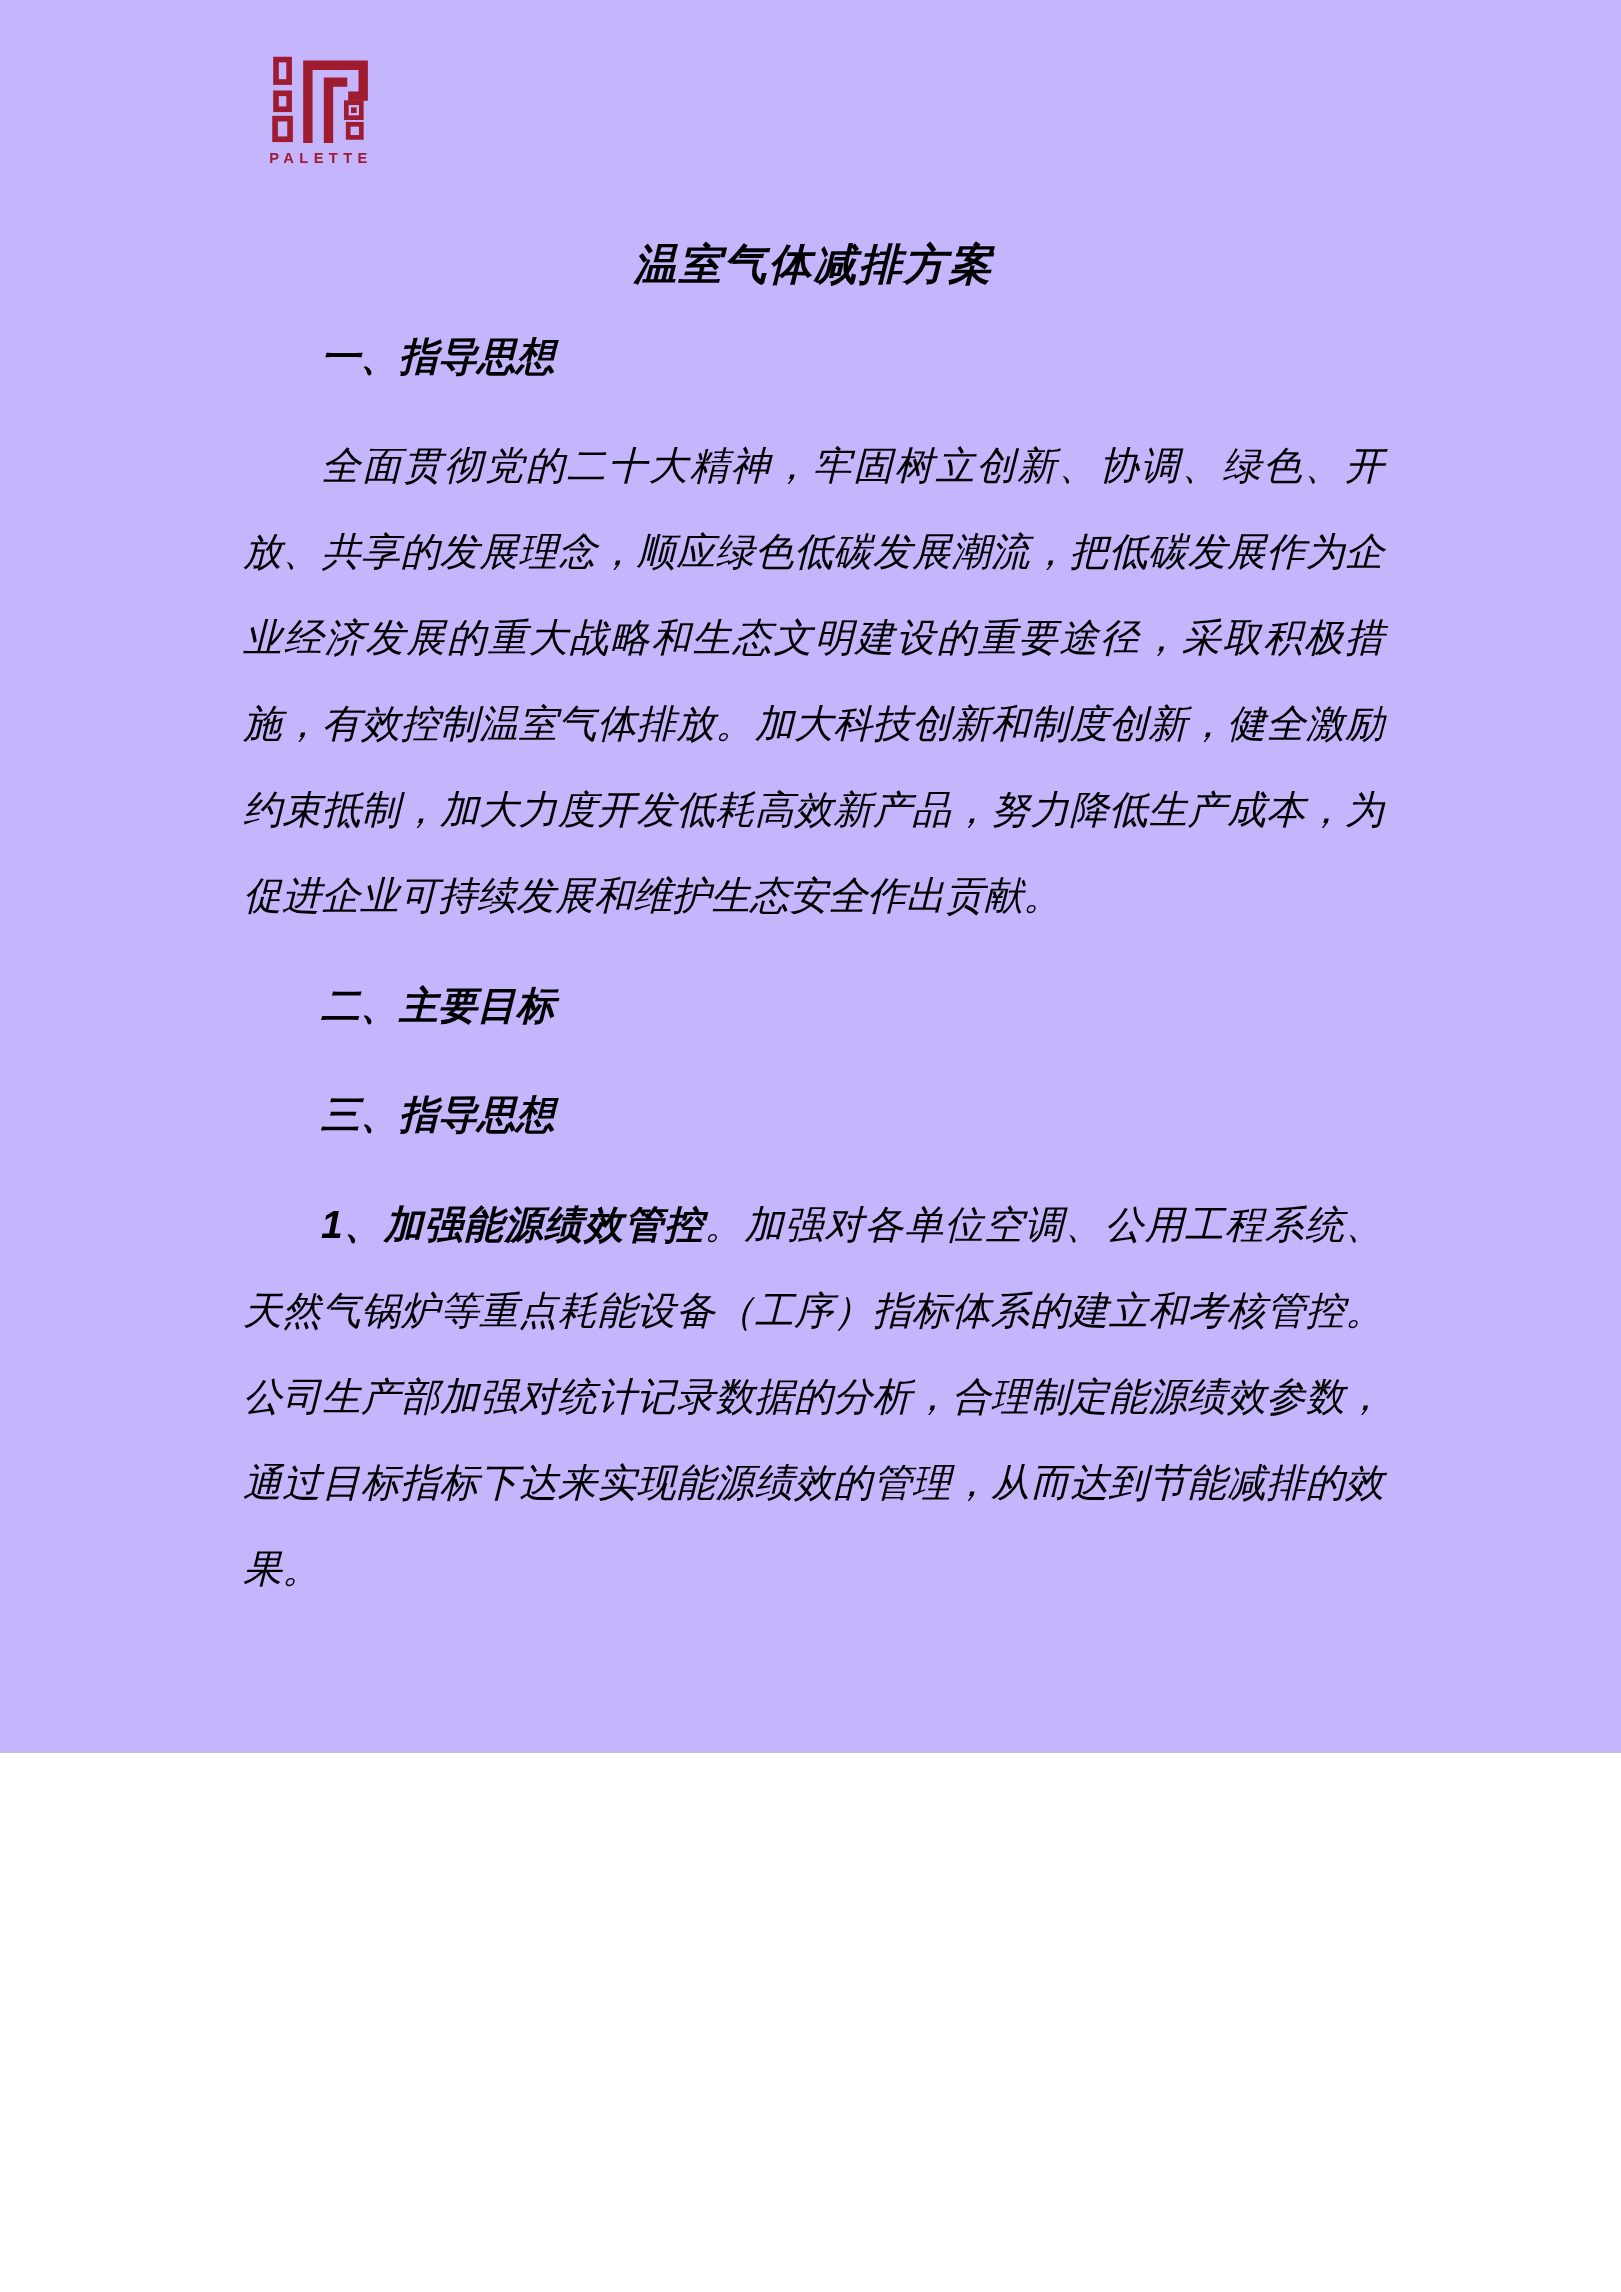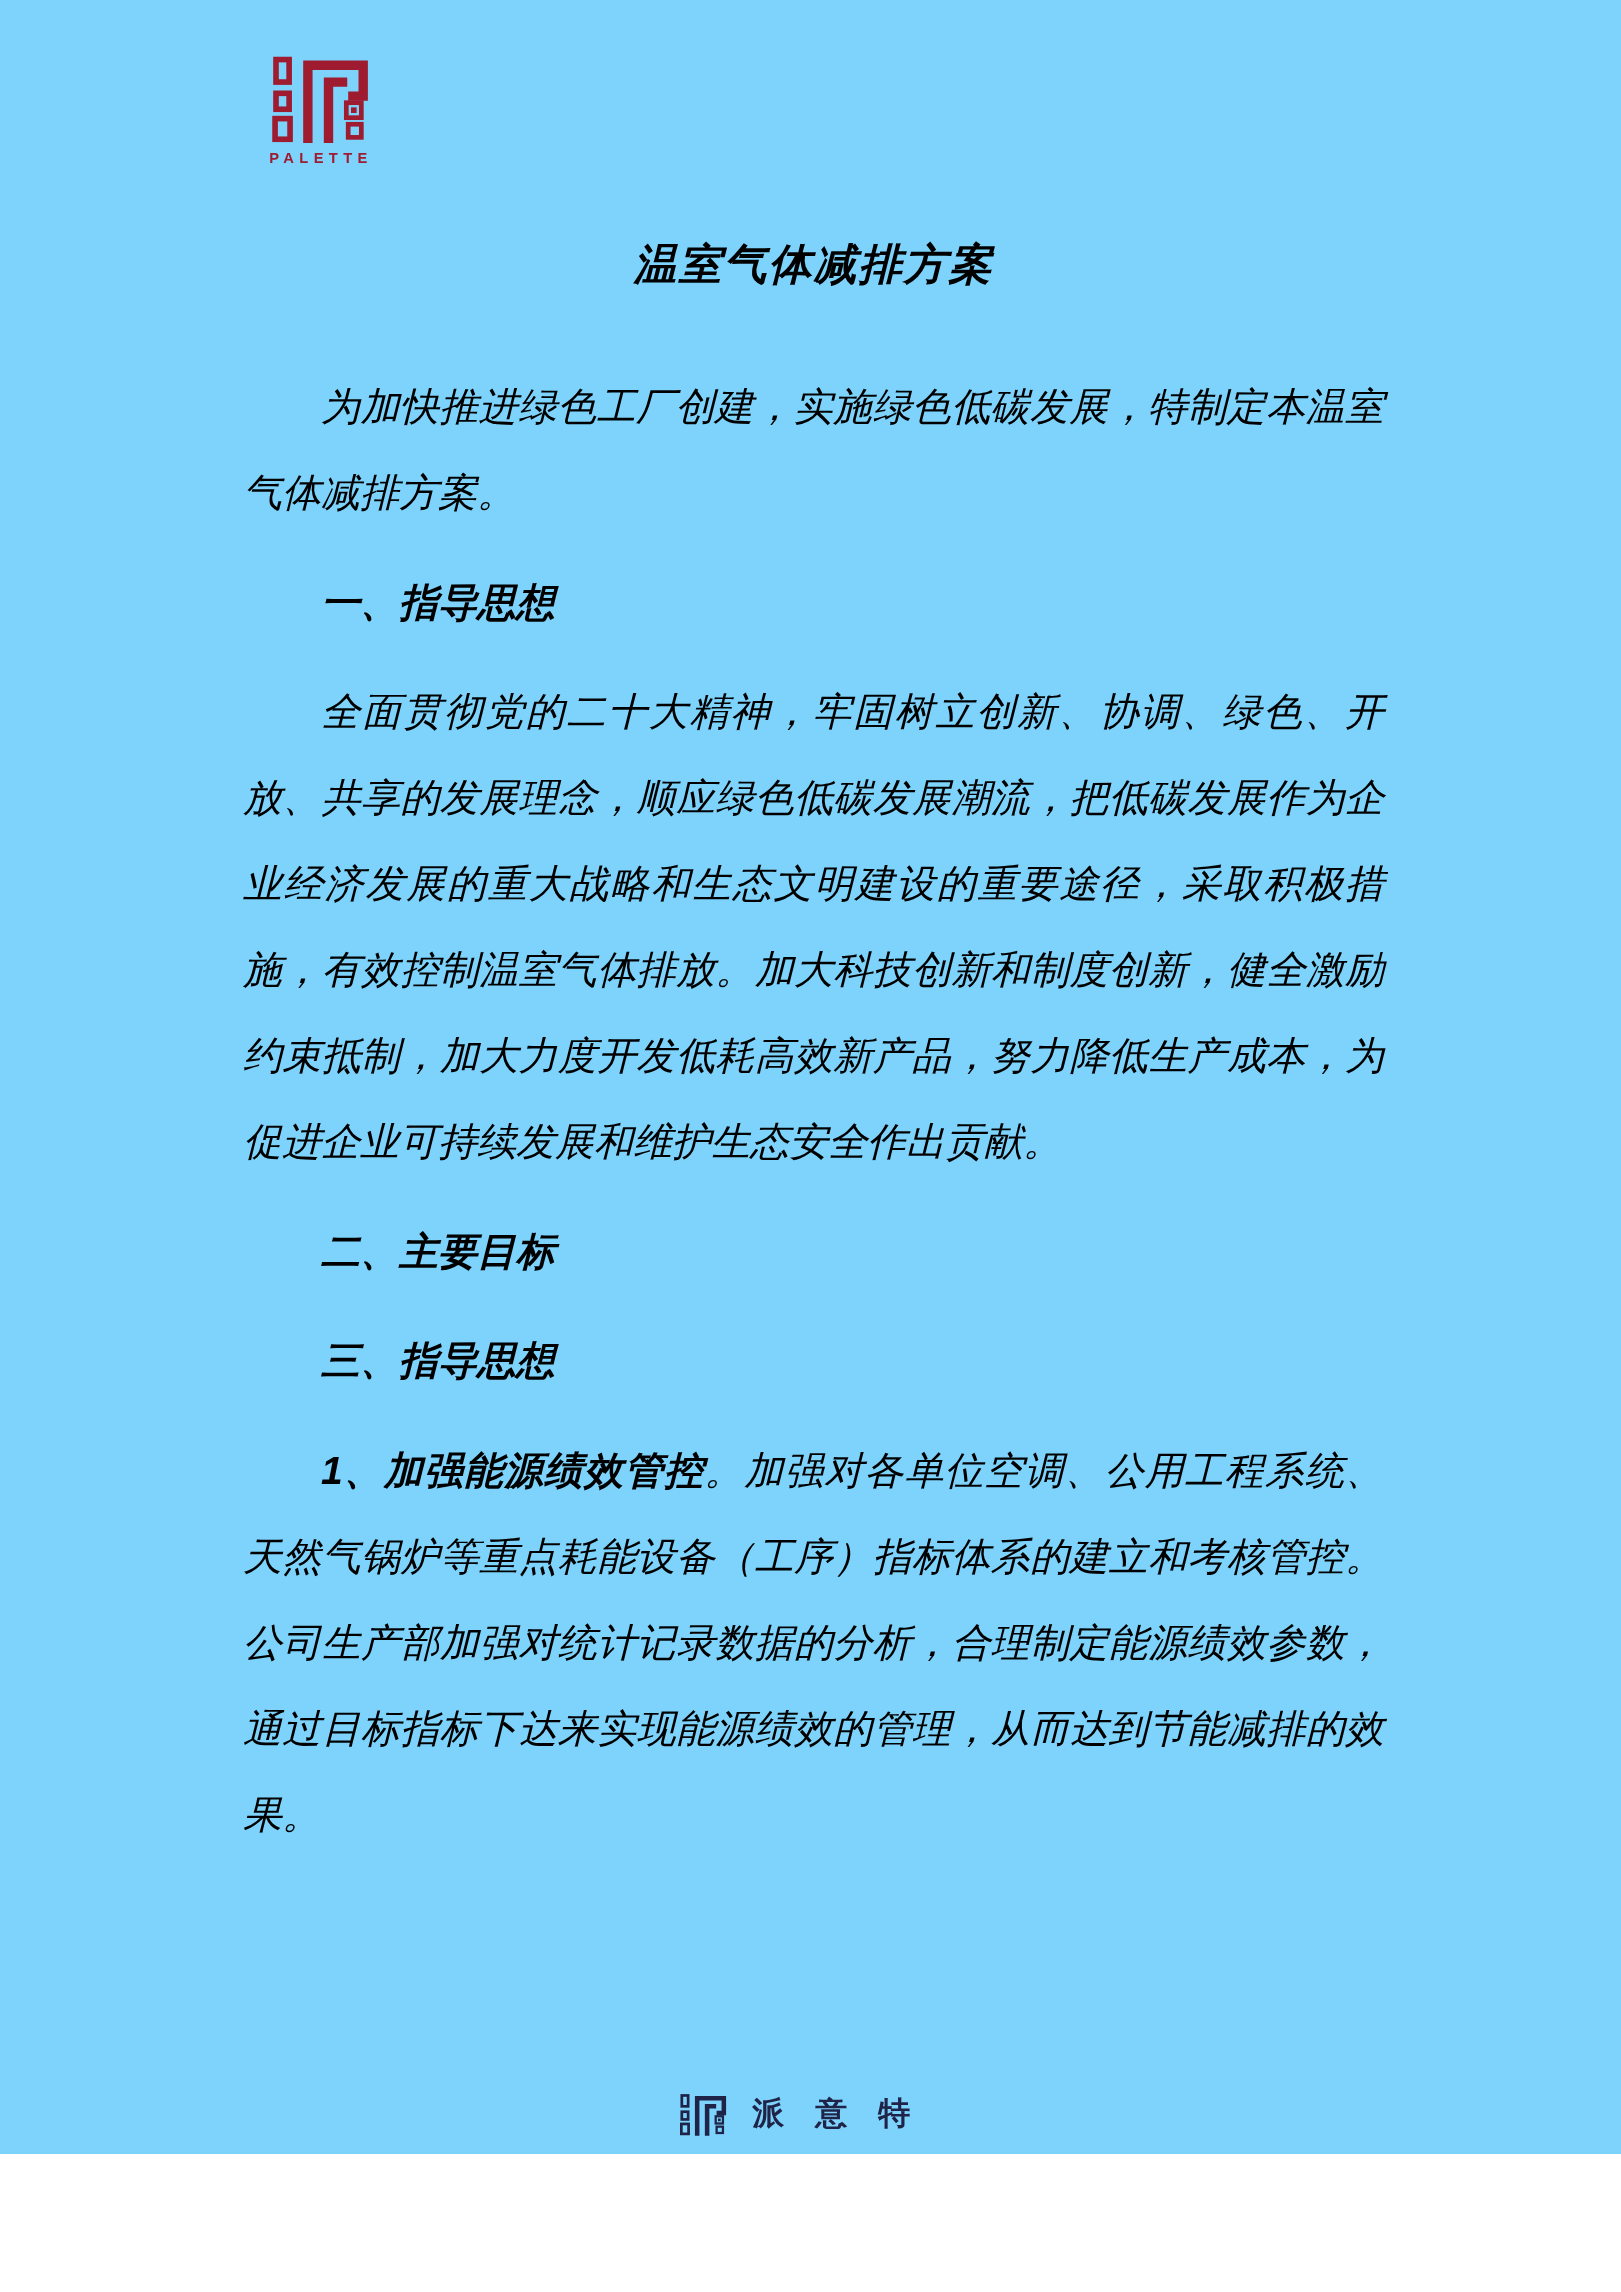--- a/index.html
+++ b/index.html
@@ -3,22 +3,22 @@
 <meta charset="utf-8">
 <style>
   html, body {
     margin: 0;
     padding: 0;
     background: #ffffff;
   }
   .page {
     position: relative;
     width: 1621px;
-    height: 2154px;
-    background: #7dd3fc;
+    height: 1753px;
+    background: #c4b5fd;
     overflow: hidden;
     font-family: "Liberation Serif", "DejaVu Serif", serif;
     color: #000000;
   }
 
   
   .header-logo {
     position: absolute;
     left: 269px;
     top: 53px;
@@ -125,21 +125,20 @@
       </g>
       <rect x="84" y="58" width="6" height="6" fill="currentColor"></rect>
     </svg>
     <div class="logo-wordmark">PALETTE</div>
   </div>
 
   <div class="doc">
 
     <h1 class="doc-title">温室气体减排方案</h1>
 
-    <p class="para intro">为加快推进绿色工厂创建，实施绿色低碳发展，特制定本温室气体减排方案。</p>
 
     <h2 class="sec-heading">一、指导思想</h2>
     <p class="para">全面贯彻党的二十大精神，牢固树立创新、协调、绿色、开放、共享的发展理念，顺应绿色低碳发展潮流，把低碳发展作为企业经济发展的重大战略和生态文明建设的重要途径，采取积极措施，有效控制温室气体排放。加大科技创新和制度创新，健全激励约束抵制，加大力度开发低耗高效新产品，努力降低生产成本，为促进企业可持续发展和维护生态安全作出贡献。</p>
 
     <h2 class="sec-heading">二、主要目标</h2>
 
     <h2 class="sec-heading">三、指导思想</h2>
     <p class="para"><span class="item-lead">1、加强能源绩效管控</span><span>。加强对各单位空调、公用工程系统、天然气锅炉等重点耗能设备（工序）指标体系的建立和考核管控。公司生产部加强对统计记录数据的分析，合理制定能源绩效参数，通过目标指标下达来实现能源绩效的管理，从而达到节能减排的效果。</span></p>
 
   </div>

